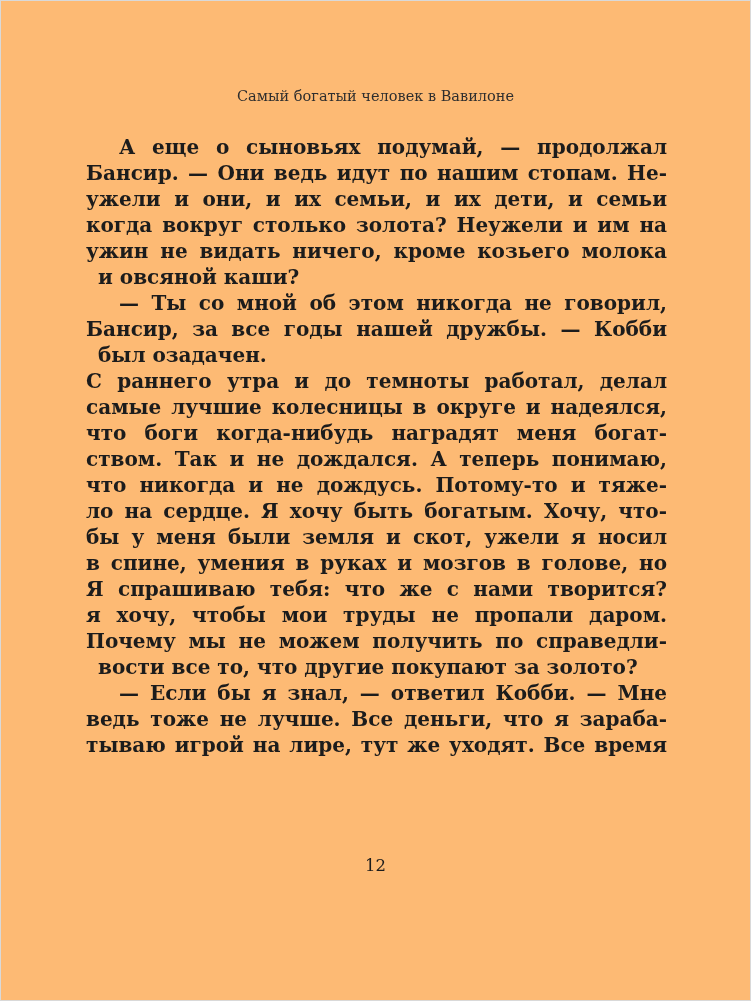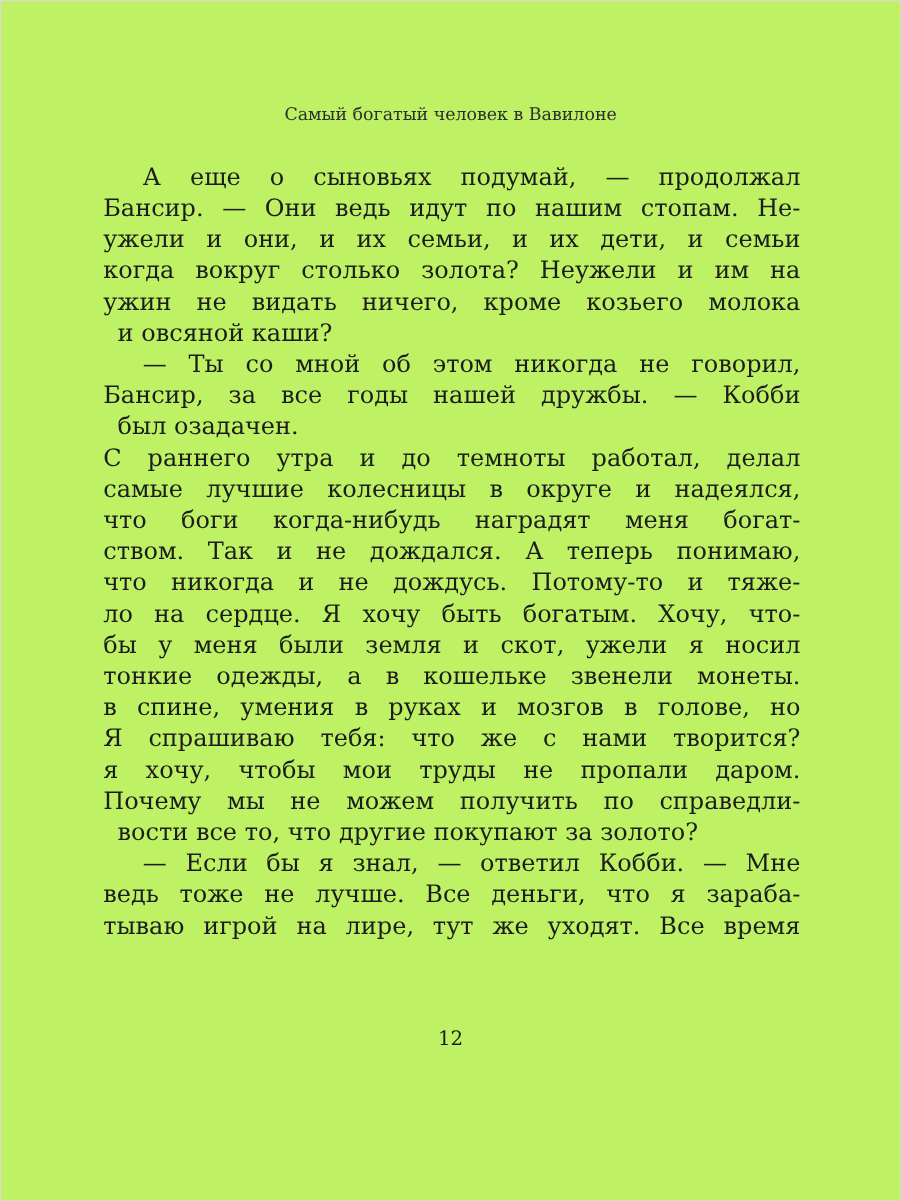--- a/index.html
+++ b/index.html
@@ -5,40 +5,41 @@
   html, body {
     margin: 0;
     padding: 0;
     background: #ffffff;
   }
   .page {
     position: relative;
     width: 751px;
     height: 1001px;
     box-sizing: border-box;
-    background: #bef264;
+    background: #fdba74;
     border: 1px solid #d9d9d9;
     font-family: "DejaVu Serif", "Liberation Serif", serif;
     color: #1c1c1c;
     overflow: hidden;
   }
   .running-head {
     position: absolute;
     top: 87px;
     left: 0;
     width: 100%;
     text-align: center;
     font-size: 14.5px;
     color: #2e2e2e;
   }
   .text-block {
     position: absolute;
     top: 133px;
     left: 85px;
     width: 581px;
+    font-weight: bold;
   }
   .line {
     font-size: 20px;
     line-height: 26px;
     text-align: justify;
     text-align-last: justify;
     text-justify: inter-word;
     white-space: normal;
   }
   .line.first {
@@ -74,21 +75,20 @@
       <div class="line first">— Ты со мной об этом никогда не говорил,</div>
       <div class="line">Бансир, за все годы нашей дружбы. — Кобби</div>
       <div class="line last">был озадачен.</div>
       <div class="line">С раннего утра и до темноты работал, делал</div>
       <div class="line">самые лучшие колесницы в округе и надеялся,</div>
       <div class="line">что боги когда-нибудь наградят меня богат-</div>
       <div class="line">ством. Так и не дождался. А теперь понимаю,</div>
       <div class="line">что никогда и не дождусь. Потому-то и тяже-</div>
       <div class="line">ло на сердце. Я хочу быть богатым. Хочу, что-</div>
       <div class="line">бы у меня были земля и скот, ужели я носил</div>
-      <div class="line">тонкие одежды, а в кошельке звенели монеты.</div>
       <div class="line">в спине, умения в руках и мозгов в голове, но</div>
       <div class="line">Я спрашиваю тебя: что же с нами творится?</div>
       <div class="line">я хочу, чтобы мои труды не пропали даром.</div>
       <div class="line">Почему мы не можем получить по справедли-</div>
       <div class="line last">вости все то, что другие покупают за золото?</div>
       <div class="line first">— Если бы я знал, — ответил Кобби. — Мне</div>
       <div class="line">ведь тоже не лучше. Все деньги, что я зараба-</div>
       <div class="line">тываю игрой на лире, тут же уходят. Все время</div>
     </div>
 

